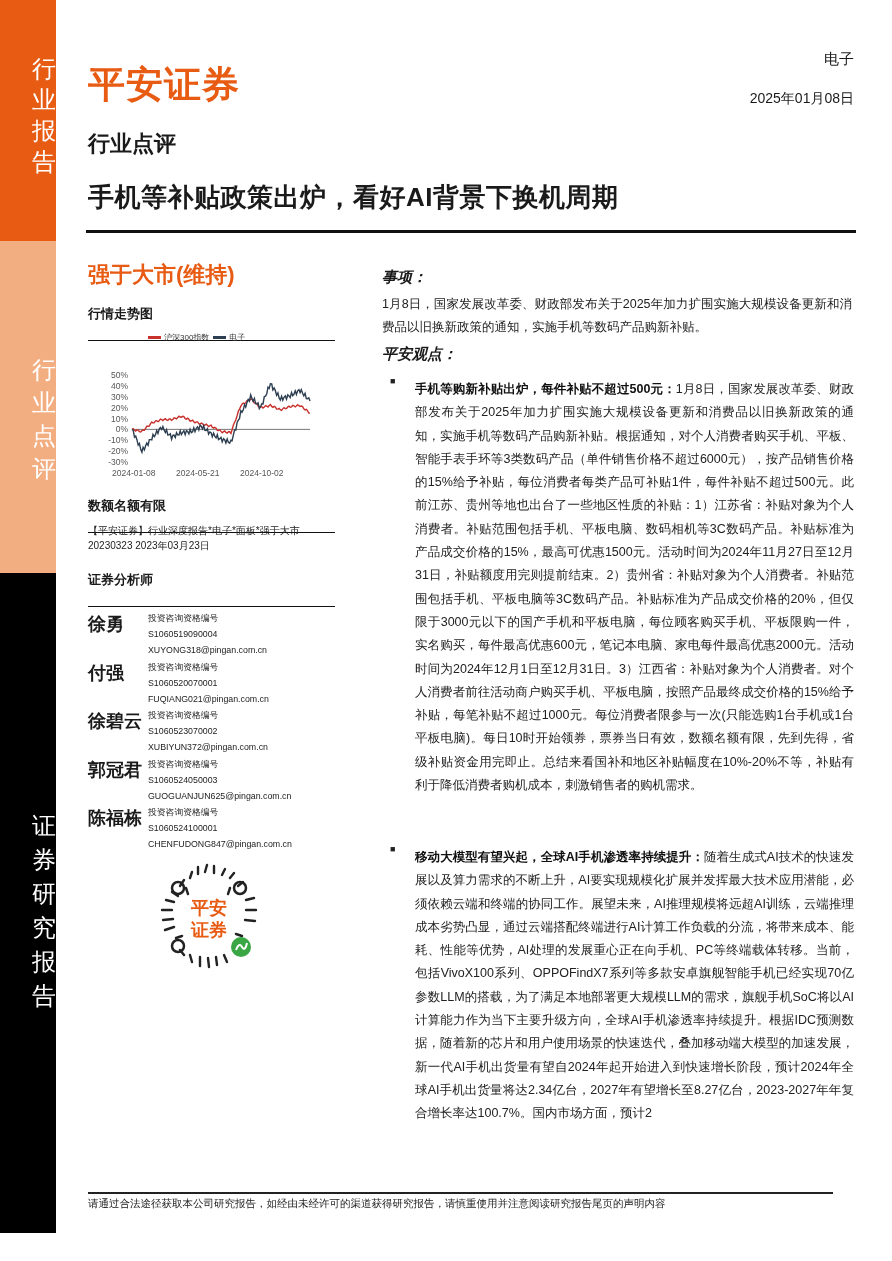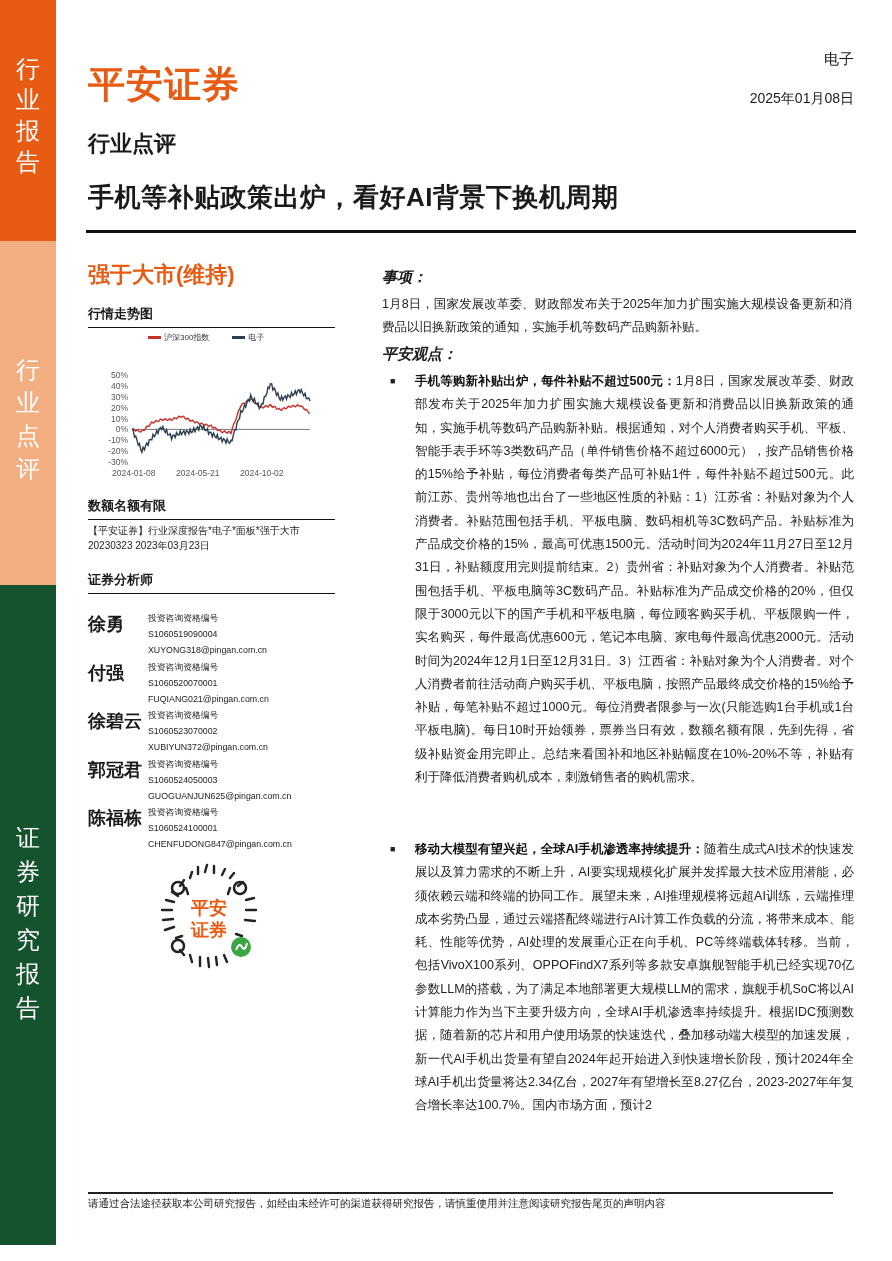--- a/index.html
+++ b/index.html
@@ -1,51 +1,51 @@
 <!DOCTYPE html>
 <html><head>
 <meta charset="utf-8">
 <style>
   html, body { margin:0; padding:0; background:#ffffff; }
   body { width:892px; height:1261px; position:relative; overflow:hidden;
          font-family:"Liberation Sans", "DejaVu Sans", sans-serif; color:#1a1a1a; }
   .sidebar { position:absolute; left:0; top:0; width:56px; height:1261px; }
-  .sb-seg { position:absolute; left:0; width:56px; display:flex; flex-direction:column; align-items:center; }
+  .sb-seg { position:absolute; left:0; width:56px; display:flex; flex-direction:column; align-items:flex-end; }
   .sb1 { top:0; height:241px; background:#e85b13; }
   .sb2 { top:241px; height:360px; background:#f2ae80; }
-  .sb3 { top:585px; height:660px; background:#14532d; }
+  .sb3 { top:573px; height:660px; background:#000000; }
   .sb-text { color:#ffffff; font-size:24px; line-height:31px; width:24px; text-align:center; word-break:break-all; }
   .sb1 .sb-text { margin-top:53px; }
   .sb2 .sb-text { margin-top:112px; line-height:33px; }
   .sb3 .sb-text { margin-top:236px; line-height:34px; }
 
   .logo { position:absolute; left:88px; top:60px; font-size:37px; font-weight:bold; color:#e85b13; letter-spacing:1px; font-family:Liberation Sans, sans-serif; }
   .sector { position:absolute; right:38px; top:50px; font-size:15px; }
   .date { position:absolute; right:38px; top:90px; font-size:14px; }
   .doc-type { position:absolute; left:88px; top:129px; font-size:22px; font-weight:bold; }
   .doc-title { position:absolute; left:88px; top:180px; font-size:26px; font-weight:bold; letter-spacing:0.5px; }
   .title-rule { position:absolute; left:86px; top:230px; width:770px; height:3px; background:#111; }
 
   .rating { position:absolute; left:88px; top:260px; font-size:22px; font-weight:bold; color:#e85b13; }
-  .lc-head { position:absolute; left:88px; width:247px; font-size:13px; font-weight:bold; border-bottom:1.5px solid #111; padding-bottom:4px; }
+  .lc-head { position:absolute; left:88px; width:247px; font-size:13px; font-weight:bold; border-bottom:1.5px solid #111; padding-bottom:17px; }
   .chart-box { position:absolute; left:88px; top:328px; width:247px; height:152px; }
-  .legend { position:absolute; left:60px; top:4px; font-size:8px; color:#333; display:flex; align-items:center; gap:23px; }
+  .legend { position:absolute; left:60px; top:4px; font-size:8px; color:#333; display:flex; align-items:center; gap:4px; }
   .legend .sw { display:inline-block; width:13px; height:3px; margin-right:3px; vertical-align:middle; }
   .related { position:absolute; left:88px; top:523px; width:250px; font-size:10px; line-height:15px; color:#222; }
   .analysts { position:absolute; left:88px; top:610px; width:250px; }
   .analyst { position:relative; height:48.5px; }
   .an-name { position:absolute; left:0; top:2px; font-size:18px; font-weight:bold; }
   .an-info { position:absolute; left:60px; top:0; font-size:8.8px; line-height:16px; color:#222; }
   .qr { position:absolute; left:150px; top:858px; width:118px; height:118px; }
 
   .sec-head { position:absolute; left:382px; font-size:15px; font-weight:bold;font-style:italic; }
   .para { position:absolute; left:382px; width:470px; font-size:12.5px; line-height:23.3px; color:#222; text-align:justify; }
   .bullet { position:absolute; left:382px; width:472px; font-size:12.5px; line-height:23.3px; color:#222; text-align:justify; }
   .bullet .mark { position:absolute; left:8px; top:0; font-size:9px; }
-  .bullet .body { margin-left:33px; }
+  .bullet .body { margin-left:33px;margin-top:8px; }
   .bullet .bold { font-weight:bold; color:#111; }
 
   .foot-rule { position:absolute; left:88px; top:1192px; width:745px; height:1.5px; background:#222; }
   .foot-text { position:absolute; left:88px; top:1197px; font-size:10.5px; color:#222; }
 </style>
 </head>
 <body>
 
 <div class="sidebar">
   <div class="sb-seg sb1">

